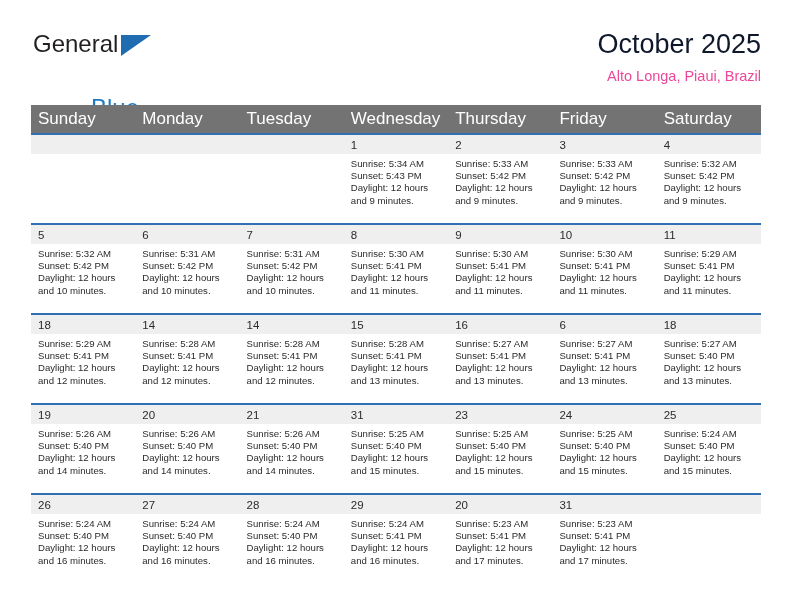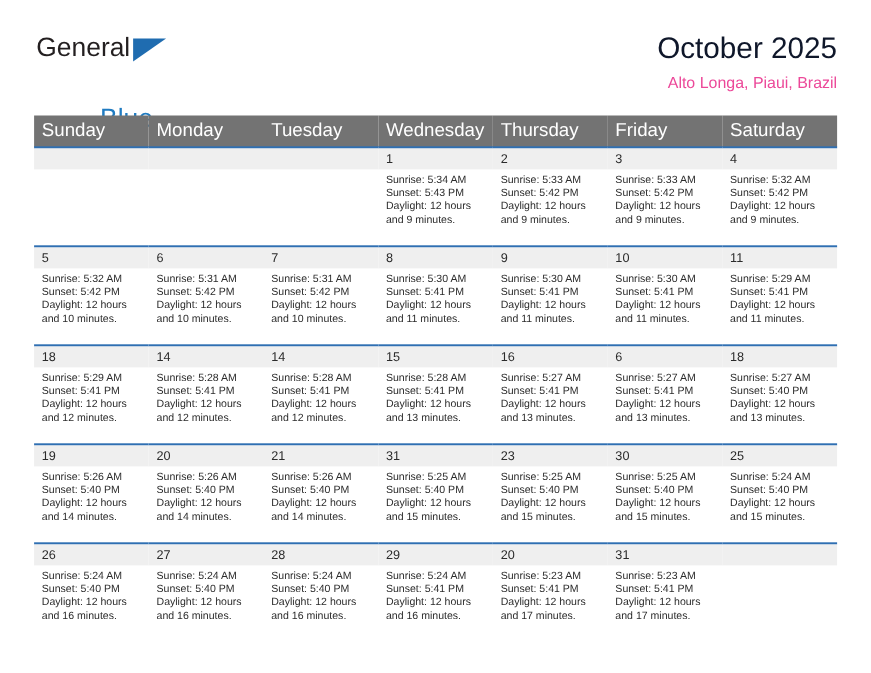--- a/index.html
+++ b/index.html
@@ -461,21 +461,21 @@
               <div class="cell-body">
                 <div>Sunrise: 5:25 AM</div>
                 <div>Sunset: 5:40 PM</div>
                 <div>Daylight: 12 hours</div>
                 <div>and 15 minutes.</div>
               </div>
             </div>
           </td>
           <td>
             <div class="cell-inner">
-              <div class="daynum-band">30</div>
+              <div class="daynum-band">24</div>
               <div class="cell-body">
                 <div>Sunrise: 5:25 AM</div>
                 <div>Sunset: 5:40 PM</div>
                 <div>Daylight: 12 hours</div>
                 <div>and 15 minutes.</div>
               </div>
             </div>
           </td>
           <td>
             <div class="cell-inner">

